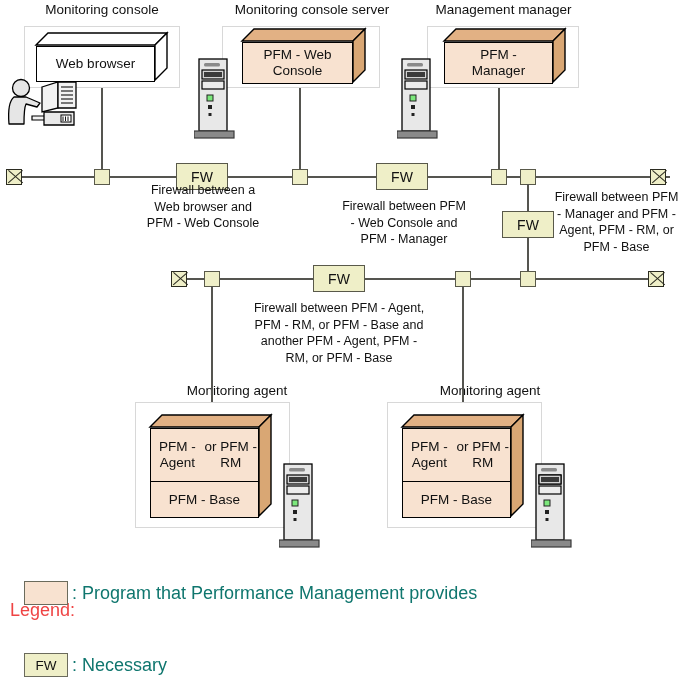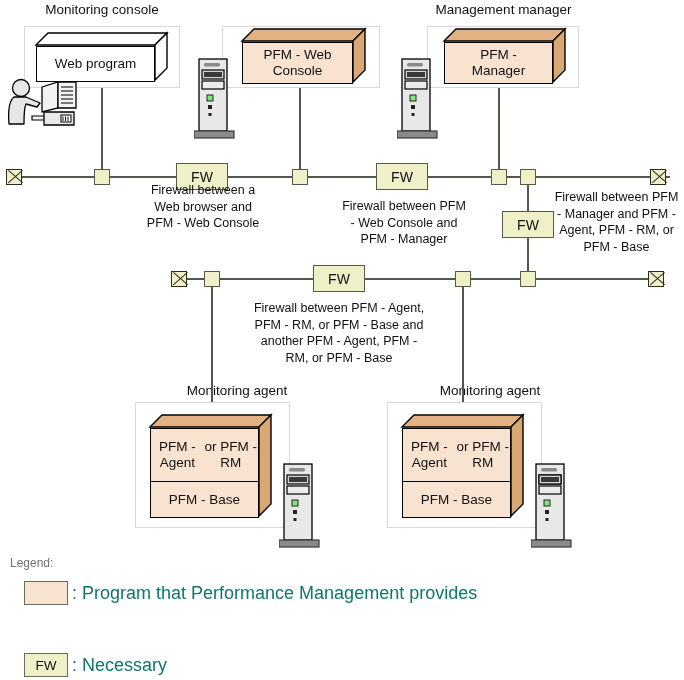--- a/index.html
+++ b/index.html
@@ -98,21 +98,21 @@
     font-size: 12.5px;
     line-height: 1.33;
     text-align: center;
     color: #111;
     white-space: pre-line;
   }
 
   
   .legend-title {
     position: absolute;
-    font-size: 12px; color: #737373;
+    font-size: 18px; color: #ef4444; margin-top: 44px;
   }
   .legend-row { position: absolute; display: flex; align-items: center; }
   .legend-swatch {
     width: 44px; height: 24px;
     border: 1.4px solid #6b6b5c;
   }
   .legend-swatch.prog { background: #f8e2d0; border-color: #6b6b5c; }
   .legend-swatch.nec  { background: #ffffff; border-color: #111; }
   .legend-swatch.fwsw {
     background: #efefc8; border-color: #6b6b5c;
@@ -130,37 +130,38 @@
   
   .person { position: absolute; }
   .person svg { display: block; }
 </style>
 </head>
 <body>
 
 <div id="stage">
 
   <div class="group-title" style="left:24px; top:2px; width:156px;">Monitoring console</div>
+  <div class="group-title" style="left:222px; top:2px; width:180px;">Monitoring console server</div>
   <div class="group-title" style="left:427px; top:2px; width:153px;">Management manager</div>
   <div class="group-title" style="left:152px; top:383px; width:170px;">Monitoring agent</div>
   <div class="group-title" style="left:404px; top:383px; width:172px;">Monitoring agent</div>
 
   <div class="group-box" style="left:24px; top:26px; width:156px; height:62px;"></div>
   <div class="group-box" style="left:222px; top:26px; width:158px; height:62px;"></div>
   <div class="group-box" style="left:427px; top:26px; width:152px; height:62px;"></div>
   <div class="group-box" style="left:135px; top:402px; width:155px; height:126px;"></div>
   <div class="group-box" style="left:387px; top:402px; width:155px; height:126px;"></div>
 
   <div class="box3d" style="left:36px; top:32px; width:132px; height:50px;">
     <svg width="132" height="50" viewBox="0 0 132 50">
       <polygon points="0,13 12,1 131,1 119,13" fill="#ffffff" stroke="#000" stroke-width="1.4"></polygon>
       <polygon points="119,13 131,1 131,36 119,48" fill="#ffffff" stroke="#000" stroke-width="1.4"></polygon>
     </svg>
     <div class="face" style="width:119px; height:36px; background:#ffffff;">
-      <span>Web program</span>
+      <span>Web browser</span>
     </div>
   </div>
 
   <div class="box3d" style="left:242px; top:28px; width:134px; height:56px;">
     <svg width="124" height="56" viewBox="0 0 124 56">
       <polygon points="0,13 12,1 123,1 111,13" fill="#e2b184" stroke="#000" stroke-width="1.4"></polygon>
       <polygon points="111,13 123,1 123,42 111,54" fill="#d9a774" stroke="#000" stroke-width="1.4"></polygon>
     </svg>
     <div class="face" style="width:111px; height:42px; background:#f8e2d0;">
       <span>PFM - Web</span>

